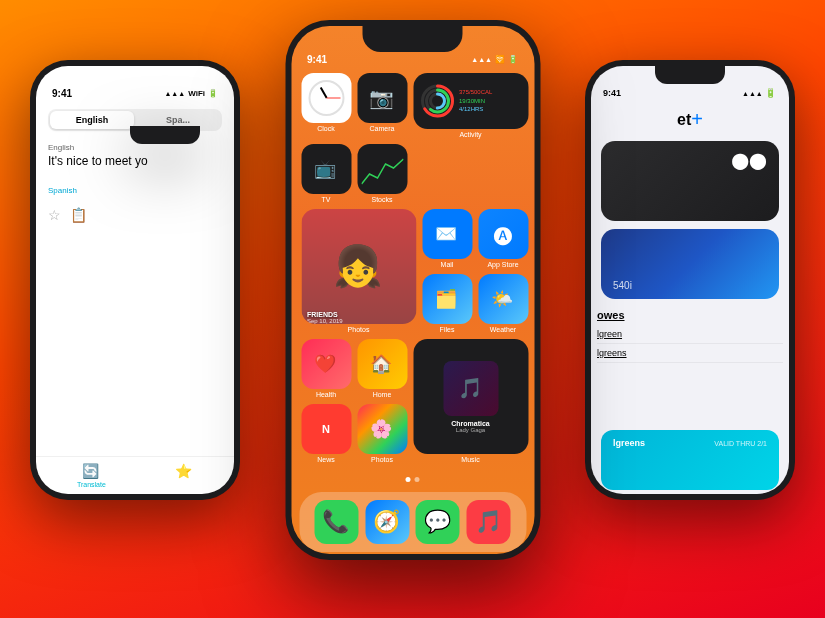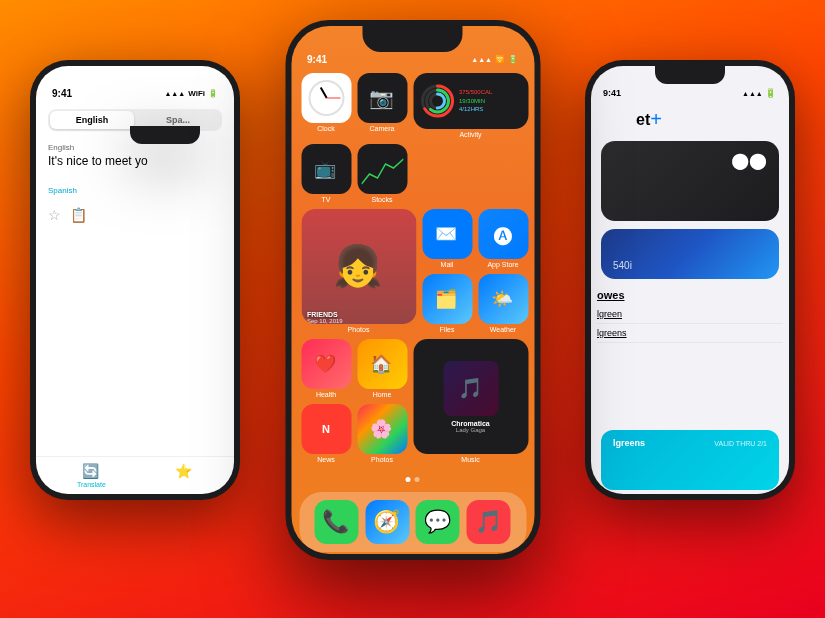--- a/index.html
+++ b/index.html
@@ -343,45 +343,44 @@
       position: absolute;
       top: 6px; left: 6px; right: 6px; bottom: 6px;
       background: #f2f2f7;
       border-radius: 32px;
       overflow: hidden;
       display: flex;
       flex-direction: column;
     }
     .wallet-header {
       display: flex;
-      justify-content: flex-start;
+      justify-content: center;
       align-items: center;
       padding: 6px 12px;
-      margin-left: 33px;
     }
     .wallet-title { font-size: 16px; font-weight: 700; color: #000; }
     .wallet-add { font-size: 20px; color: #007aff; }
 
     .card {
       margin: 4px 10px;
       border-radius: 14px;
       overflow: hidden;
     }
     .card-black {
       background: linear-gradient(135deg, #2c2c2e, #1c1c1e);
       height: 80px;
       padding: 10px 12px;
       display: flex;
       flex-direction: column;
       justify-content: space-between;
     }
     .card-amount { font-size: 14px; font-weight: 700; color: #fff; }
     .card-blue {
       background: linear-gradient(135deg, #1e3a8a, #1e56c5, #2196f3);
-      height: 50px;
+      height: 70px;
       padding: 8px 12px;
       display: flex;
       align-items: flex-end;
     }
     .card-blue-id { font-size: 10px; color: rgba(255,255,255,0.8); }
 
     .transaction-list { padding: 6px 6px; flex: 1; text-decoration: underline; }
     .transaction-header { font-size: 11px; font-weight: 700; color: #000; margin-bottom: 4px; }
     .transaction-item {
       display: flex;

